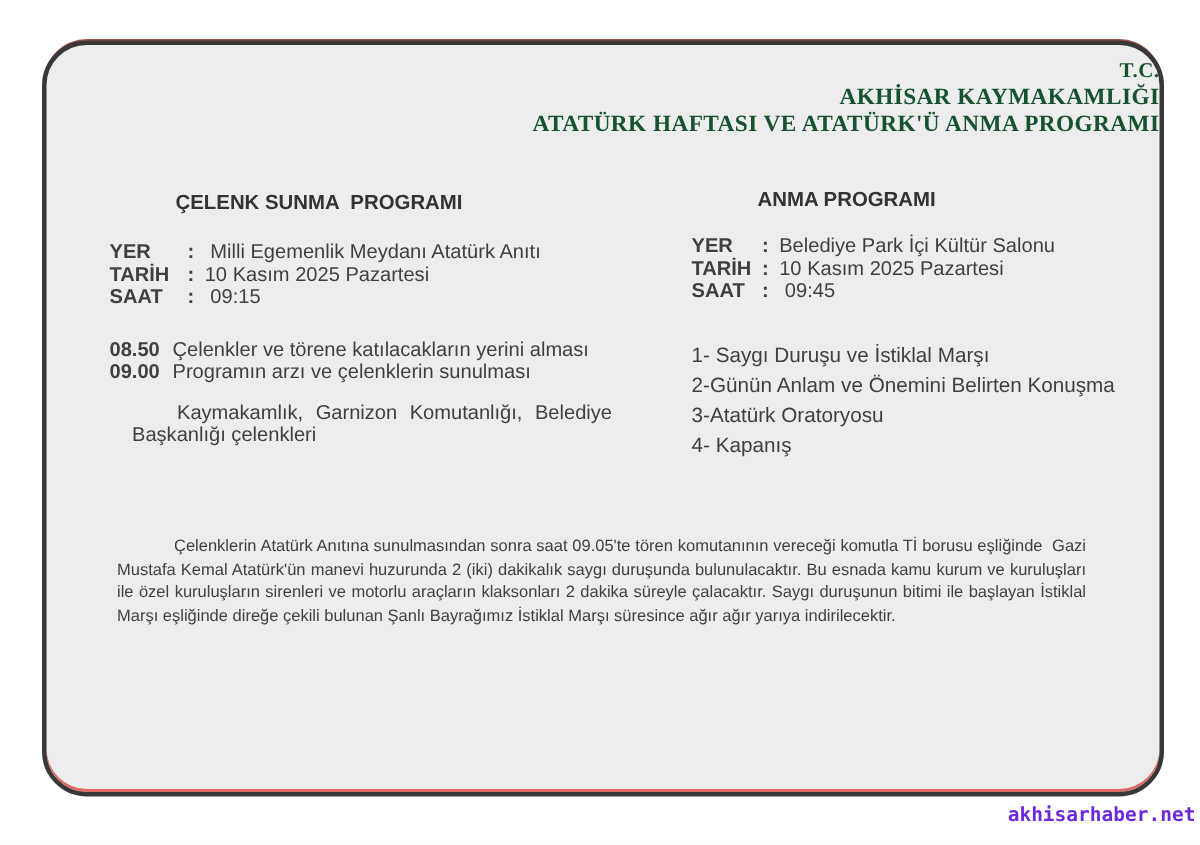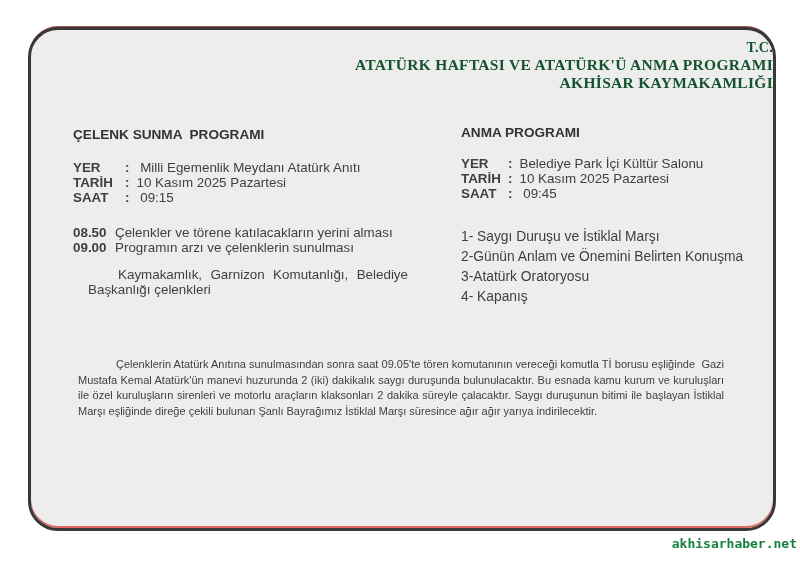--- a/index.html
+++ b/index.html
@@ -16,21 +16,21 @@
   .doc-header {
     position:absolute; left:0; right:0; top:10px; padding-left:40px;
     text-align:right; color:#14532d;
     font-family:"Liberation Serif", serif; font-weight:bold;
   }
   .doc-header .h1 { font-size:14px; line-height:16px; letter-spacing:.3px; }
   .doc-header .h2 { font-size:15.5px; line-height:18px; letter-spacing:.3px; }
   .col { position:absolute; font-size:13.4px; }
   .col-left  { left:42px;  top:97px; width:334px; }
   .col-right { left:430px; top:95px; width:310px; }
-  .sec-title { font-weight:bold; font-size:13.6px; color:#333; white-space:pre; }
+  .sec-title { font-weight:bold; font-size:13.6px; color:#333; white-space:pre;margin-left:44px; }
   .details { margin-top:18px; }
   .col-right .details { margin-top:16px; }
   .drow { display:flex; line-height:15px; }
   .dlabel { font-weight:bold; width:52px; flex:0 0 auto; }
   .col-right .dlabel { width:47px; }
   .dcolon { font-weight:bold; flex:0 0 auto; }
   .dvalue { padding-left:7px; white-space:pre; }
   .schedule { margin-top:20px; }
   .srow { display:flex; line-height:15px; }
   .stime { font-weight:bold; width:40px; margin-right:2px; flex:0 0 auto; }
@@ -41,33 +41,33 @@
   .num-list { margin-top:26px; }
   .num-item { line-height:20px; font-size:13.8px; white-space:pre; }
   .body-par {
     position:absolute; left:47px; top:327px; width:646px;
     text-align:justify; text-indent:38px;
     font-size:11px; line-height:15.5px; white-space:pre-wrap;
   }
   .watermark {
     position:absolute; right:3px; top:536px;
     font-family:"DejaVu Sans Mono", monospace; font-weight:bold;
-    font-size:13px; color:#15803d;margin-left:12px;
+    font-size:13px; color:#6d28d9;margin-left:12px;
   }
 </style>
 </head>
 <body>
 
 <div class="page">
   <div class="frame">
 
     <div class="doc-header">
       <div class="h1">T.C.</div>
+      <div class="h2">AKHİSAR KAYMAKAMLIĞI</div>
       <div class="h2">ATATÜRK HAFTASI VE ATATÜRK'Ü ANMA PROGRAMI</div>
-      <div class="h2">AKHİSAR KAYMAKAMLIĞI</div>
     </div>
 
     <div class="col col-left">
       <div class="sec-title">ÇELENK SUNMA  PROGRAMI</div>
 
       <div class="details">
         <div class="drow">
           <span class="dlabel">YER</span>
             <span class="dcolon">:</span>
             <span class="dvalue"> Milli Egemenlik Meydanı Atatürk Anıtı</span>

